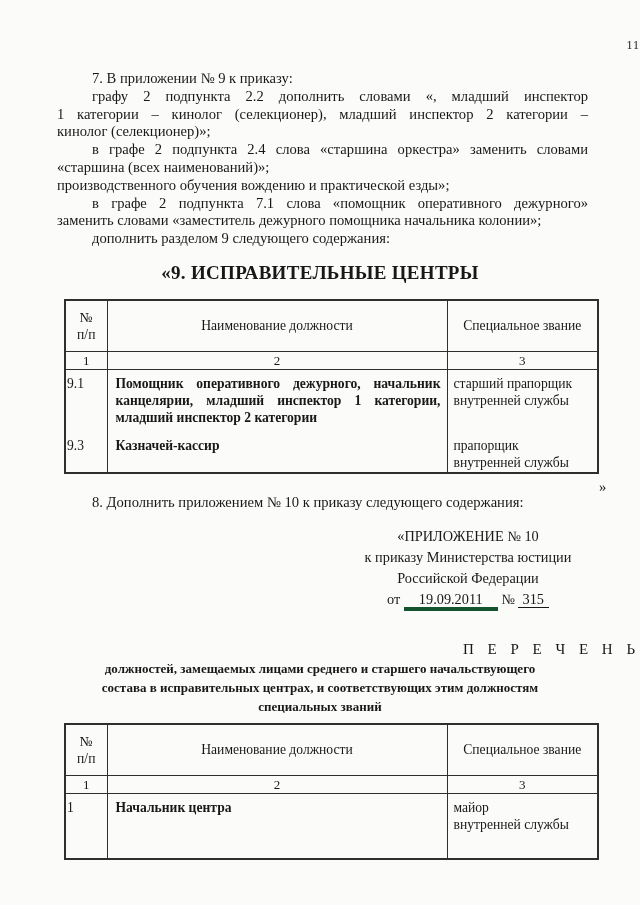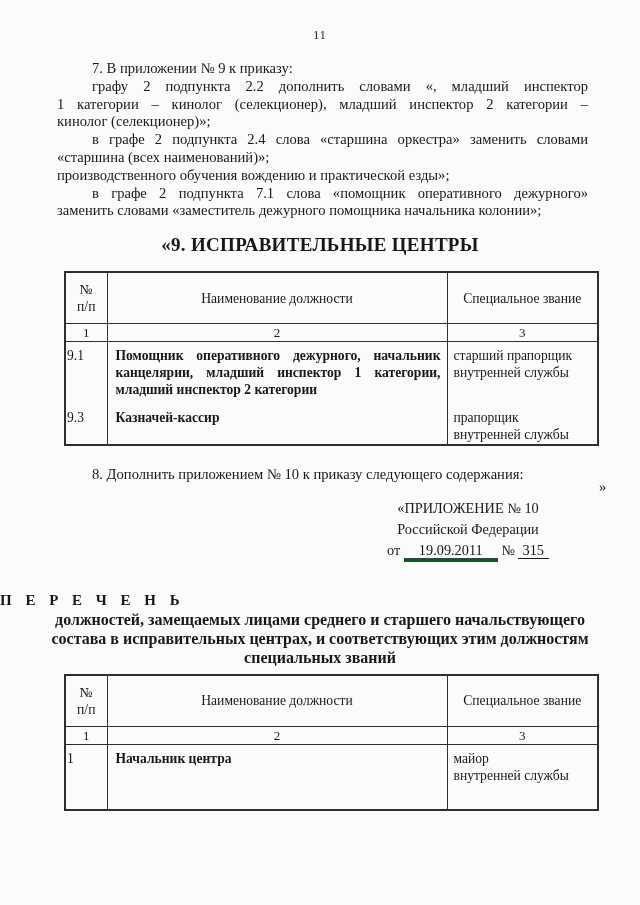--- a/index.html
+++ b/index.html
@@ -1,21 +1,21 @@
 <!DOCTYPE html>
 <html lang="ru"><head>
 <meta charset="utf-8">
 <style>
   html,body{margin:0;padding:0;background:#e8e8e8;}
   .page{
     width:640px;height:905px;background:#fbfbfa;position:relative;
     font-family:"Liberation Serif", serif;color:#181818;overflow:hidden;
     margin:0 auto;
   }
-  .pagenum{padding-top:28px;text-align:center;font-size:12px;letter-spacing:1px;}
+  .pagenum{padding-top:38px;text-align:right;font-size:12px;letter-spacing:1px;}
   .bodytext{font-size:14.6px;line-height:17.8px;}
   .sec7{margin:17px 52px 0 57px;}
   .ind{text-indent:35px;}
   .jl{text-align:justify;text-align-last:justify;white-space:normal;}
   .h9{margin-top:14px;text-align:center;font-weight:bold;font-size:19px;letter-spacing:.3px;}
 
   table{border-collapse:collapse;table-layout:fixed;font-size:13.6px;line-height:17px;}
   .tbl{margin:15px 0 0 64px;width:533px;border:2px solid #2f2f2f;}
   .cw1{width:42px;}.cw2{width:340px;}.cw3{width:151px;}
   .tbl th{
@@ -30,42 +30,43 @@
   .r-tall td{height:56px;}
   .r-mid td{height:40px;}
   .r-low td{height:34px;}
   .close-q{position:absolute;left:599px;top:479px;font-size:14.6px;}
 
   .p8{margin:20px 52px 8px 57px;}
   .appendix{width:240px;margin:14px 52px 0 auto;text-align:center;font-size:14.3px;line-height:21px;}
   .u-date{border-bottom:4px solid #14532d;padding:0 15px;}
   .u-num{border-bottom:1px solid #181818;padding:0 5px 0 4px;}
 
-  .ptitle{margin-top:31px;text-align:left;font-weight:bold;font-size:15px;letter-spacing:5px;}
-  .psub{margin-top:1px;text-align:center;font-weight:bold;font-size:16px;line-height:19px;}
+  .ptitle{margin-top:31px;text-align:right;font-weight:normal;font-size:15px;letter-spacing:5px;}
+  .psub{margin-top:1px;text-align:center;font-weight:bold;font-size:13px;line-height:19px;}
   .tbl2{margin-top:7px;}
   .tbl2 .r-tall td{height:58px;}
 </style>
 </head>
 <body>
 
 <div class="page">
 
   <div class="pagenum">11</div>
 
   <div class="bodytext sec7">
     <div class="ind">7. В приложении № 9 к приказу:</div>
     <div class="ind jl">графу 2 подпункта 2.2 дополнить словами «, младший инспектор</div>
     <div class="jl">1 категории – кинолог (селекционер), младший инспектор 2 категории –</div>
     <div>кинолог (селекционер)»;</div>
     <div class="ind jl">в графе 2 подпункта 2.4 слова «старшина оркестра» заменить словами</div>
     <div>«старшина (всех наименований)»;</div>
     <div>производственного обучения вождению и практической езды»;</div>
     <div class="ind jl">в графе 2 подпункта 7.1 слова «помощник оперативного дежурного»</div>
     <div>заменить словами «заместитель дежурного помощника начальника колонии»;</div>
+    <div class="ind">дополнить разделом 9 следующего содержания:</div>
   </div>
 
   <div class="h9">«9. ИСПРАВИТЕЛЬНЫЕ ЦЕНТРЫ</div>
 
   <table class="tbl">
     <colgroup>
         <col class="cw1">
         <col class="cw2">
         <col class="cw3">
       </colgroup>
@@ -103,20 +104,21 @@
     </table>
 
   <span class="close-q">»</span>
 
   <div class="bodytext p8">
     <div class="ind">8. Дополнить приложением № 10 к приказу следующего содержания:</div>
   </div>
 
   <div class="appendix">
     <div>«ПРИЛОЖЕНИЕ № 10</div>
+    <div>к приказу Министерства юстиции</div>
     <div>Российской Федерации</div>
     <div>
       <span>от</span>
       <span class="u-date">19.09.2011</span>
       <span>№</span>
       <span class="u-num">315</span>
     </div>
   </div>
 
   <div class="ptitle">П Е Р Е Ч Е Н Ь</div>

